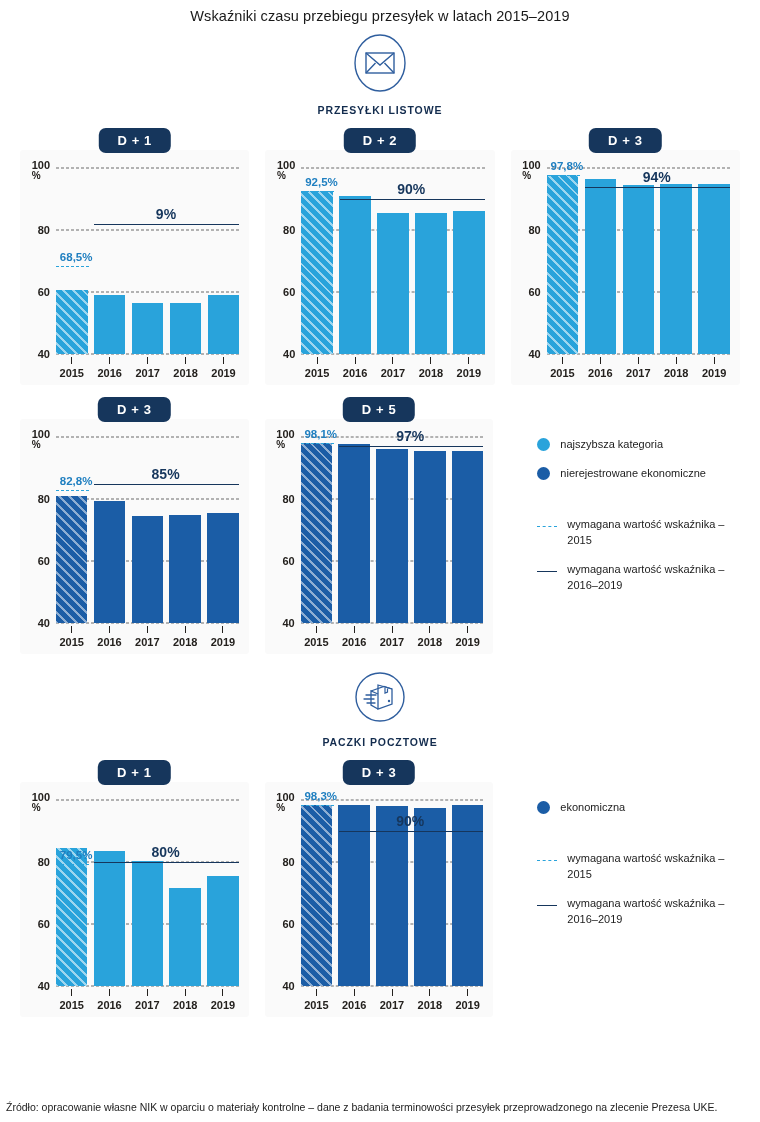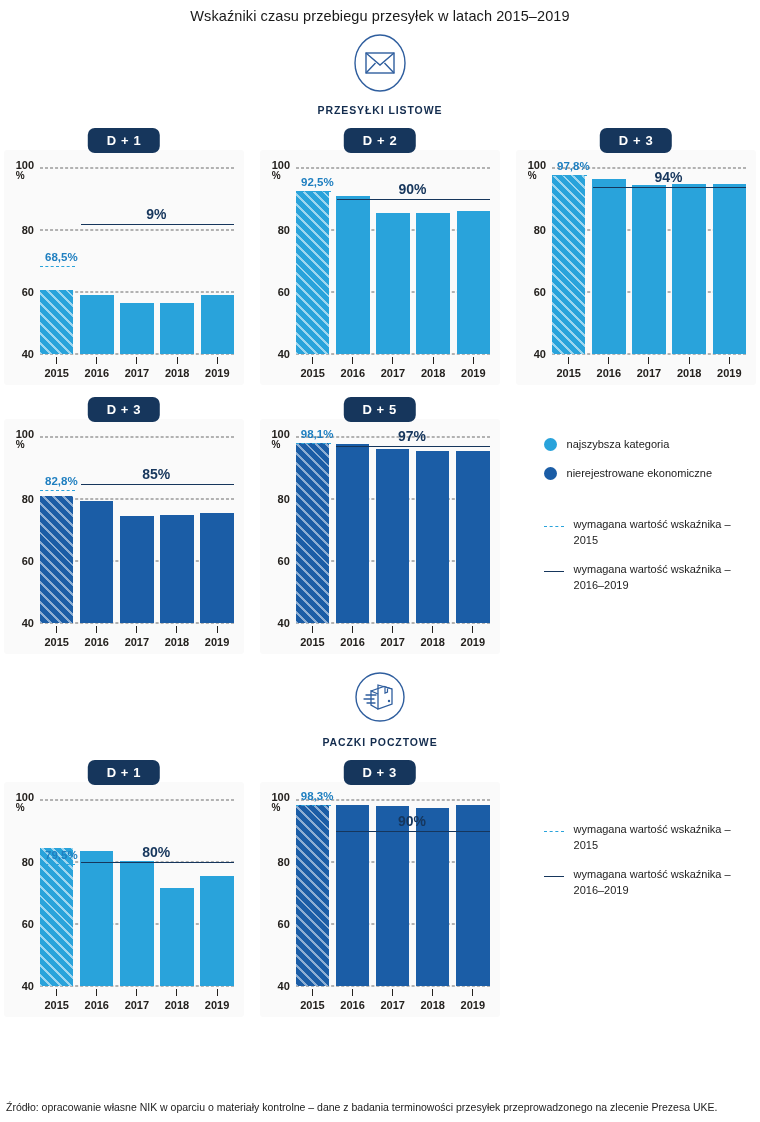--- a/index.html
+++ b/index.html
@@ -39,21 +39,21 @@
     letter-spacing: .9px;
     color: #132c4e;
     padding: 0 12px;
     white-space: nowrap;
   }
 
   
   .row {
     display: flex;
     gap: 16px;
-    padding: 0 4px;
+    padding: 0 20px;
     margin-top: 12px;
     align-items: flex-start;
   }
 
   .panel {
     width: 246px;
     position: relative;
     padding-top: 22px;
   }
 
@@ -708,20 +708,24 @@
             <div class="xlabel">2018</div>
           </div>
           <div class="xcol">
             <div class="xtick"></div>
             <div class="xlabel">2019</div>
           </div>
         </div>
       </div>
     </div>
     <div class="legend">
+      <div class="legend-item">
+        <span class="swatch dark"></span>
+        <span class="text">ekonomiczna</span>
+      </div>
       <div class="legend-gap"></div>
       <div class="legend-item">
         <span class="lineswatch dashed"></span>
         <span class="text">wymagana wartość wskaźnika – 2015</span>
       </div>
       <div class="legend-item">
         <span class="lineswatch solid"></span>
         <span class="text">wymagana wartość wskaźnika – 2016–2019</span>
       </div>
     </div>

